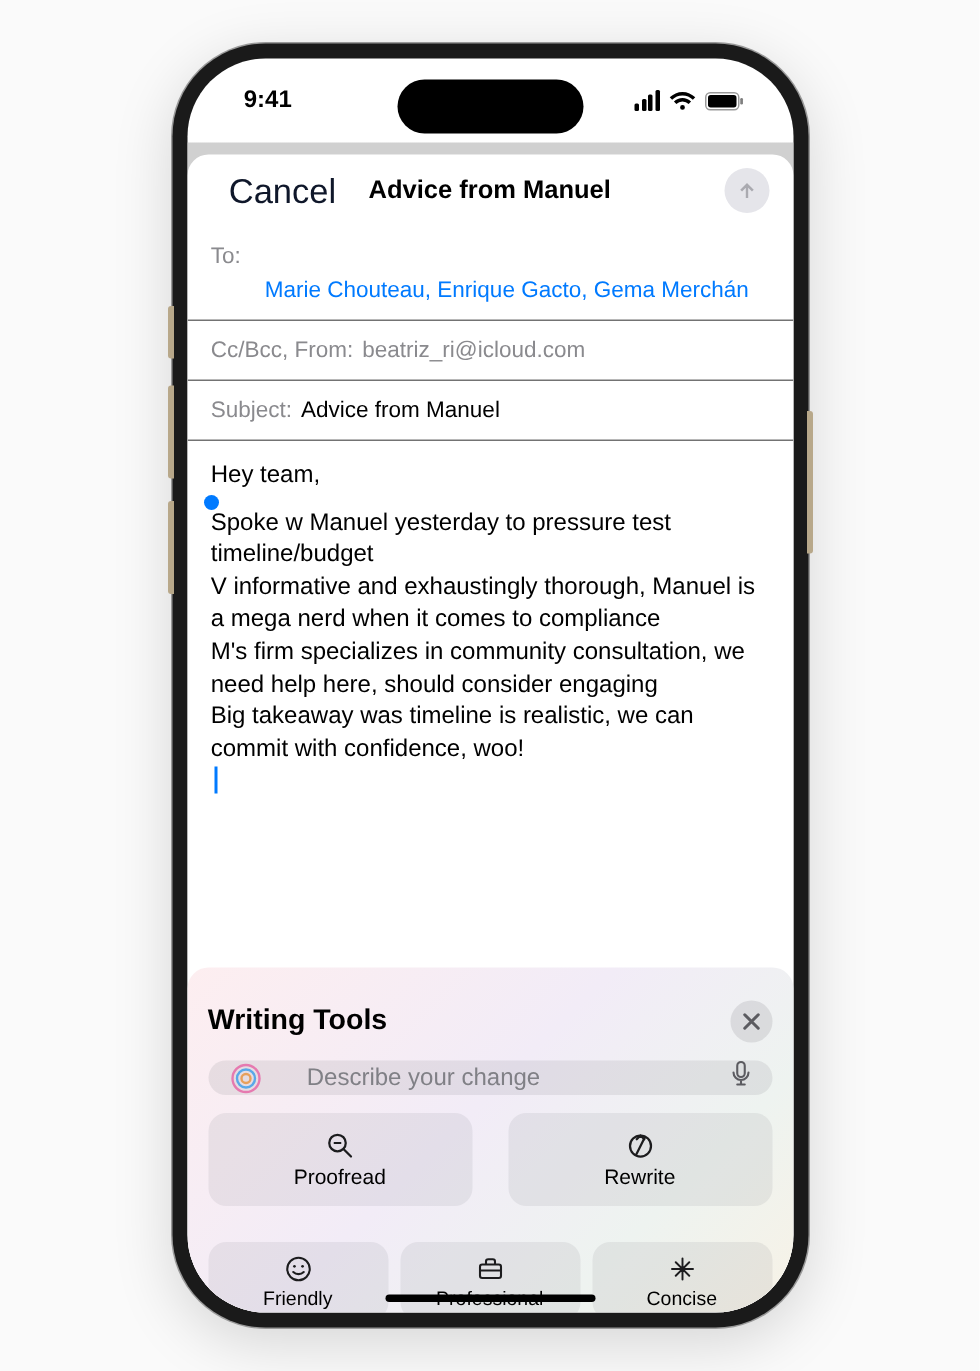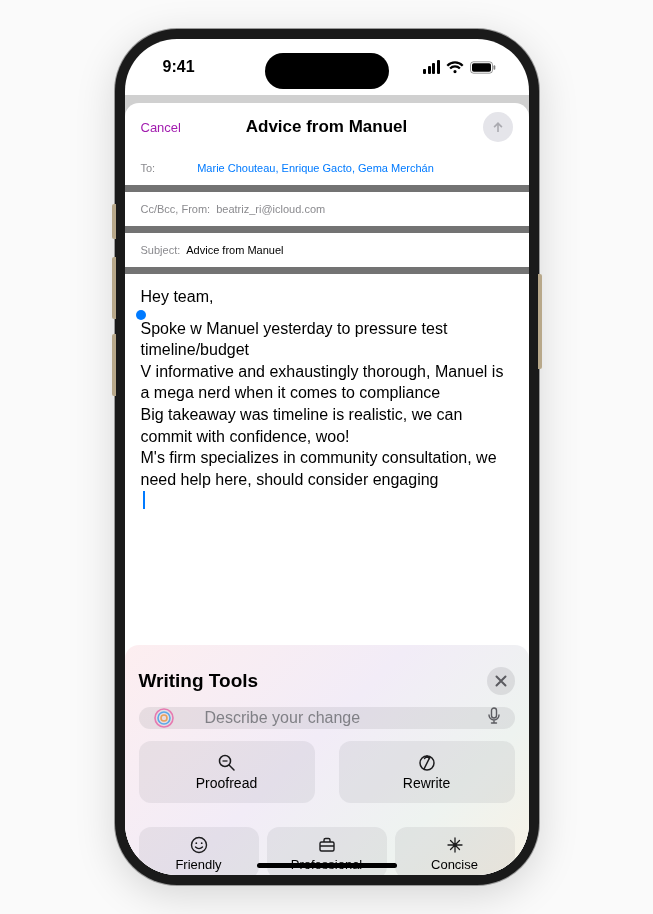--- a/index.html
+++ b/index.html
@@ -88,35 +88,35 @@
   .nav {
     height: 48px;
     display: flex;
     align-items: center;
     justify-content: center;
     position: relative;
     padding: 0 16px;
     border-bottom: 0;
   }
   .nav-cancel {
-    position: absolute; left: 16px;
-    color: #a21caf;
-    font-size: 13px;
+    position: absolute; left: 28px;
+    color: #0f172a;
+    font-size: 23px;
   }
   .nav-title { font-size: 17px; font-weight: 600; }
   .nav-send {
     position:absolute; right:16px;
     width:30px; height:30px;
     background:#e5e5ea; border-radius:50%;
     display:flex; align-items:center; justify-content:center;
   }
   .field {
     padding: 11px 16px;
-    border-bottom: 7px solid #737373;
-    font-size: 11px;
+    border-bottom: 1px solid #737373;
+    font-size: 15px;
     display: flex;
     gap: 6px;
     align-items: flex-start;
     flex-wrap: wrap;
   }
   .field-label { color: #8a8a8e; }
   .recipients { color:#007aff;margin-left:36px; }
   .subject-val { color:#000; }
   .body-area {
     padding: 12px 16px 0 16px;
@@ -267,22 +267,22 @@
           <span class="subject-val">Advice from Manuel</span>
         </div>
 
         <div class="body-area">
           <div class="greeting">Hey team,</div>
           <div class="sel-wrap">
             <div class="sel-handle"></div>
             <span class="selected">
               <span class="sel-line">Spoke w Manuel yesterday to pressure test timeline/budget</span>
               <span class="sel-line">V informative and exhaustingly thorough, Manuel is a mega nerd when it comes to compliance</span>
+              <span class="sel-line">M's firm specializes in community consultation, we need help here, should consider engaging</span>
               <span class="sel-line">Big takeaway was timeline is realistic, we can commit with confidence, woo!</span>
-              <span class="sel-line">M's firm specializes in community consultation, we need help here, should consider engaging</span>
             </span><span class="cursor"></span>
           </div>
         </div>
 
         <div class="panel">
           <div class="panel-grab"></div>
           <div class="panel-head">
             <span class="panel-title">Writing Tools</span>
             <span class="panel-close">
               <svg width="12" height="12" viewBox="0 0 12 12">

